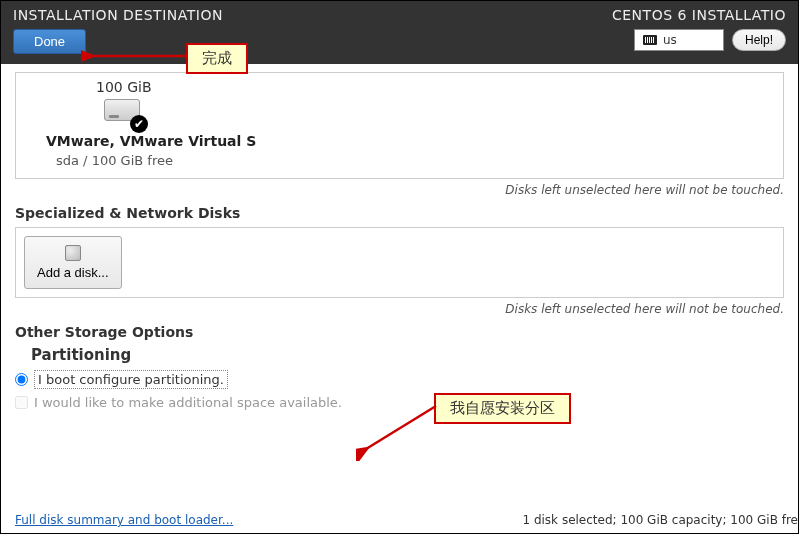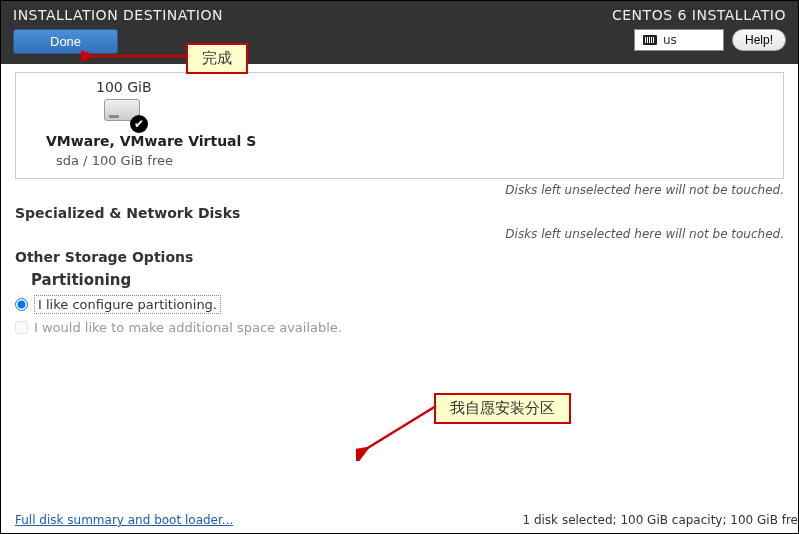--- a/index.html
+++ b/index.html
@@ -1,20 +1,20 @@
 <!DOCTYPE html>
 <html><head>
 <meta charset="utf-8">
 <style>
 * { box-sizing: border-box; margin: 0; padding: 0; }
 body { font-family: "DejaVu Sans", "Cantarell", sans-serif; font-size: 13px; color: #333; background: #fff; width: 799px; height: 534px; overflow: hidden; position: relative; border: 1px solid #000; }
 .header { background: #333; color: #fff; padding: 6px 12px 10px 12px; display: flex; justify-content: space-between; align-items: flex-start; }
 .header-left { display: flex; flex-direction: column; gap: 6px; }
 .page-title { font-size: 14px; letter-spacing: 0.5px; color: #eee; }
-.done-button { background: linear-gradient(#4a90d9, #3272b8); color: #fff; border: 1px solid #2a5a9a; border-radius: 3px; padding: 4px 36px; font-size: 13px; cursor: pointer; width: fit-content; }
+.done-button { background: linear-gradient(#4a90d9, #3272b8); color: #fff; border: 1px solid #2a5a9a; border-radius: 3px; padding: 4px 20px; font-size: 13px; cursor: pointer; width: fit-content; }
 .header-right { text-align: right; display: flex; flex-direction: column; gap: 6px; align-items: flex-end; }
 .installer-title { font-size: 14px; letter-spacing: 0.5px; color: #eee; }
 .header-controls { display: flex; gap: 8px; }
 .keyboard-indicator { background: #fff; color: #333; padding: 3px 8px; font-size: 12px; border: 1px solid #888; display: flex; align-items: center; gap: 6px; min-width: 90px; }
 .keyboard-icon { width: 14px; height: 10px; background: #222; border-radius: 1px; position: relative; }
 .keyboard-icon::after { content: ''; position: absolute; top: 2px; left: 2px; right: 2px; bottom: 2px; background: repeating-linear-gradient(90deg, #fff 0 1px, #222 1px 2px); }
 .help-button { background: linear-gradient(#f8f8f8, #e8e8e8); border: 1px solid #aaa; border-radius: 11px; padding: 3px 12px; font-size: 12px; cursor: pointer; }
 .content { padding: 8px 14px; }
 .disk-box { border: 1px solid #ccc; padding: 6px 10px 10px 10px; margin-bottom: 4px; }
 .disk-item { display: flex; flex-direction: column; align-items: flex-start; padding-left: 70px; }
@@ -75,28 +75,34 @@
         <div class="hdd-icon"></div>
         <div class="checkmark-badge">✔</div>
       </div>
       <div class="disk-name">VMware, VMware Virtual S</div>
       <div class="disk-detail">sda    /    100 GiB free</div>
     </div>
   </div>
   <div class="note">Disks left unselected here will not be touched.</div>
 
   <div class="section-title">Specialized &amp; Network Disks</div>
+  <div class="add-disk-box">
+    <button class="add-disk-button">
+      <span class="disk-plus-icon"></span>
+      <span>Add a disk...</span>
+    </button>
+  </div>
   <div class="note">Disks left unselected here will not be touched.</div>
 
   <div class="section-title">Other Storage Options</div>
   <div class="subsection-title">Partitioning</div>
   <div class="radio-row">
     <div class="radio-option">
       <input type="radio" name="part" checked="" style="">
-      <label class="selected-radio-label">I like configure partitioning.</label>
+      <label class="selected-radio-label">I boot configure partitioning.</label>
     </div>
   </div>
   <div class="checkbox-row">
     <input type="checkbox" disabled="" style="">
     <label>I would like to make additional space available.</label>
   </div>
 </div>
 
 <div class="footer">
   <a class="footer-link">Full disk summary and boot loader...</a>

